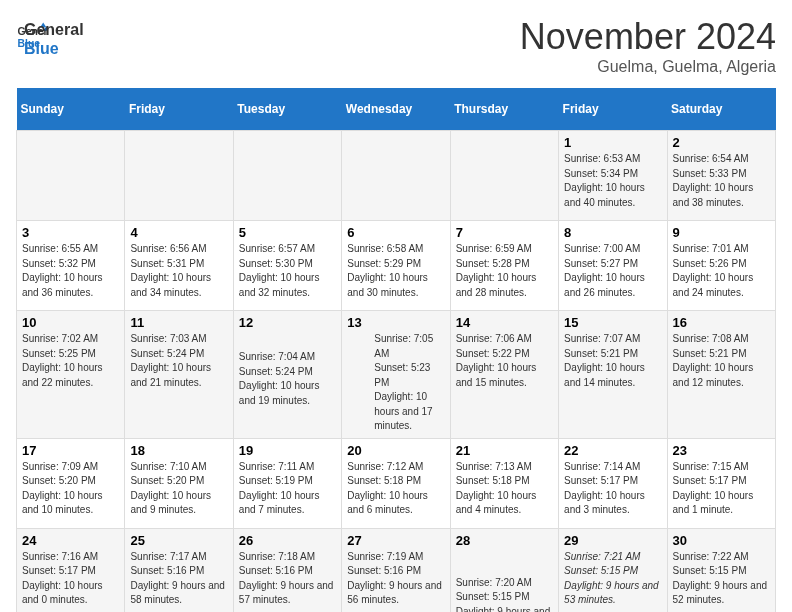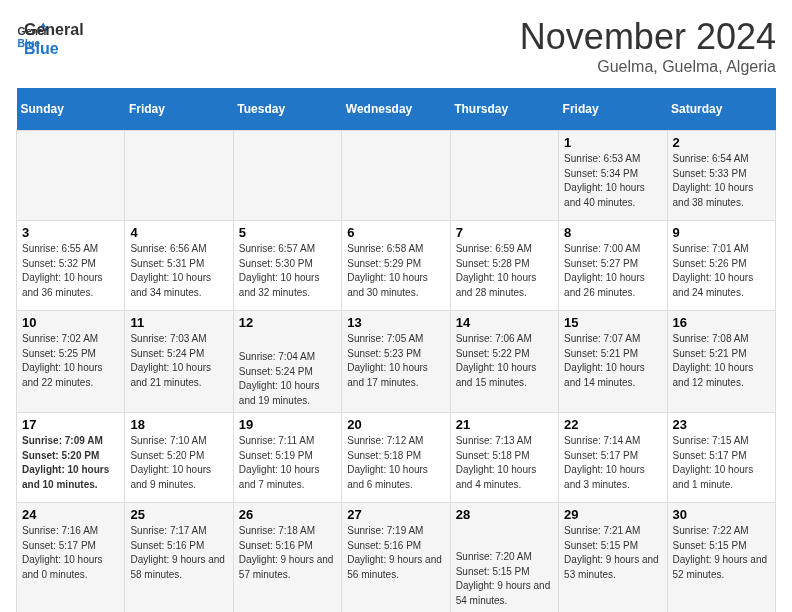--- a/index.html
+++ b/index.html
@@ -190,21 +190,21 @@
 Daylight: 10 hours and 21 minutes.</div>
         </td>
         <td>
           <span class="day-number">12</span>
           <div class="day-info" style="white-space: pre-line; margin-top: 20px;">Sunrise: 7:04 AM
 Sunset: 5:24 PM
 Daylight: 10 hours and 19 minutes.</div>
         </td>
         <td>
           <span class="day-number">13</span>
-          <div class="day-info" style="white-space: pre-line;">Sunrise: 7:05 AM
+          <div class="day-info" style="white-space: pre-line; margin-left: 27px;">Sunrise: 7:05 AM
 Sunset: 5:23 PM
 Daylight: 10 hours and 17 minutes.</div>
         </td>
         <td>
           <span class="day-number">14</span>
           <div class="day-info" style="white-space: pre-line;">Sunrise: 7:06 AM
 Sunset: 5:22 PM
 Daylight: 10 hours and 15 minutes.</div>
         </td>
         <td>
@@ -216,21 +216,21 @@
         <td>
           <span class="day-number">16</span>
           <div class="day-info" style="white-space: pre-line;">Sunrise: 7:08 AM
 Sunset: 5:21 PM
 Daylight: 10 hours and 12 minutes.</div>
         </td>
       </tr>
       <tr>
         <td>
           <span class="day-number">17</span>
-          <div class="day-info" style="white-space: pre-line; font-weight: bold;">Sunrise: 7:09 AM
+          <div class="day-info" style="white-space: pre-line;">Sunrise: 7:09 AM
 Sunset: 5:20 PM
 Daylight: 10 hours and 10 minutes.</div>
         </td>
         <td>
           <span class="day-number">18</span>
           <div class="day-info" style="white-space: pre-line;">Sunrise: 7:10 AM
 Sunset: 5:20 PM
 Daylight: 10 hours and 9 minutes.</div>
         </td>
         <td>
@@ -290,21 +290,21 @@
 Daylight: 9 hours and 56 minutes.</div>
         </td>
         <td>
           <span class="day-number">28</span>
           <div class="day-info" style="white-space: pre-line; margin-top: 28px;">Sunrise: 7:20 AM
 Sunset: 5:15 PM
 Daylight: 9 hours and 54 minutes.</div>
         </td>
         <td>
           <span class="day-number">29</span>
-          <div class="day-info" style="white-space: pre-line;">Sunrise: 7:21 AM
+          <div class="day-info" style="white-space: pre-line; font-style: italic;">Sunrise: 7:21 AM
 Sunset: 5:15 PM
 Daylight: 9 hours and 53 minutes.</div>
         </td>
         <td>
           <span class="day-number">30</span>
           <div class="day-info" style="white-space: pre-line;">Sunrise: 7:22 AM
 Sunset: 5:15 PM
 Daylight: 9 hours and 52 minutes.</div>
         </td>
       </tr>

